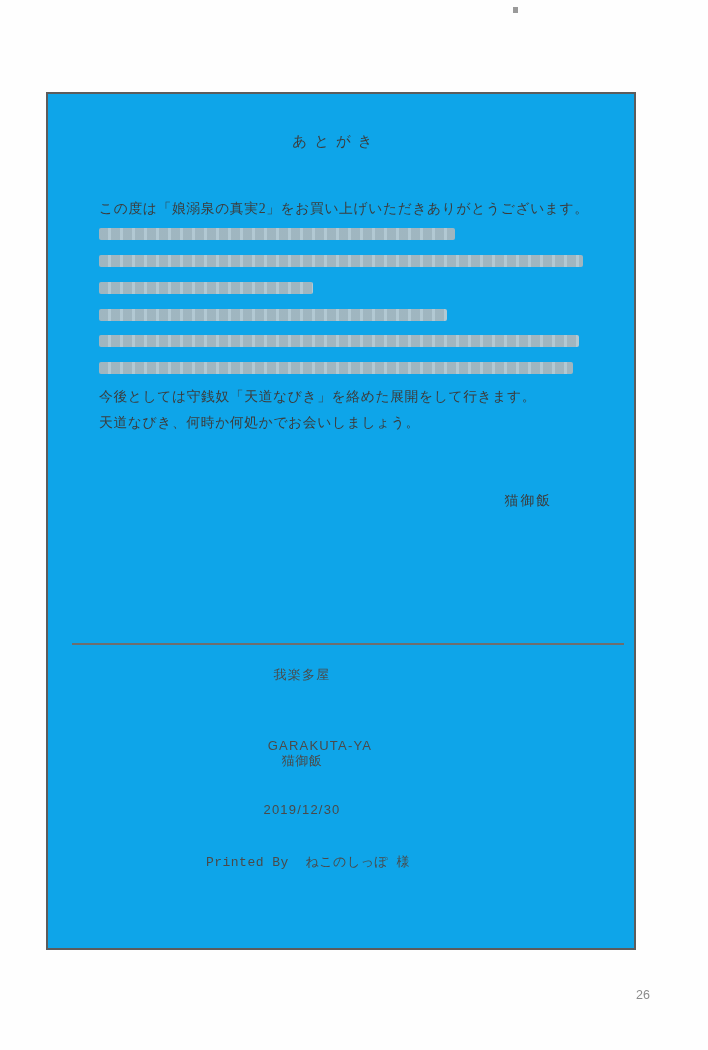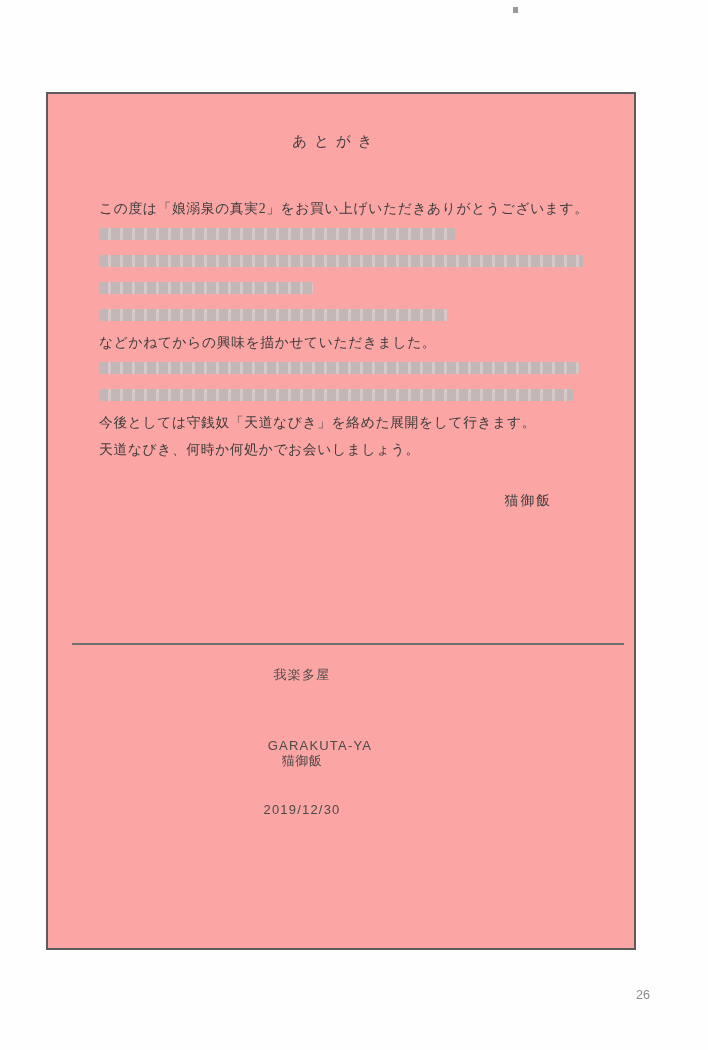--- a/index.html
+++ b/index.html
@@ -12,21 +12,21 @@
     overflow: hidden;
   }
   .scan-speck {
     position: absolute; left: 513px; top: 7px;
     width: 5px; height: 6px; background: #9a9a9a;
   }
   .frame {
     position: absolute; left: 46px; top: 92px;
     width: 590px; height: 858px;
     border: 2px solid #5c5c5c;
-    background: #fca5a5;
+    background: #0ea5e9;
   }
   .afterword-title {
     position: absolute; left: 0; top: 38px; width: 576px;
     text-align: center;
     font-size: 14.5px; letter-spacing: 7px;
     color: #3c3c3c;
   }
   .body-text {
     position: absolute; left: 51px; top: 106px; width: 510px;
   }
@@ -78,32 +78,32 @@
 
 <div class="frame">
   <div class="afterword-title">あとがき</div>
 
   <div class="body-text">
       <div class="body-line">この度は「娘溺泉の真実2」をお買い上げいただきありがとうございます。</div>
       <div class="body-line"><span class="redact-bar" style="width: 356px;"></span></div>
       <div class="body-line"><span class="redact-bar" style="width: 484px;"></span></div>
       <div class="body-line"><span class="redact-bar" style="width: 214px;"></span></div>
       <div class="body-line"><span class="redact-bar" style="width: 348px;"></span></div>
-      <div class="body-line">などかねてからの興味を描かせていただきました。</div>
       <div class="body-line"><span class="redact-bar" style="width: 480px;"></span></div>
       <div class="body-line"><span class="redact-bar" style="width: 474px;"></span></div>
       <div class="body-line">今後としては守銭奴「天道なびき」を絡めた展開をして行きます。</div>
       <div class="body-line">天道なびき、何時か何処かでお会いしましょう。</div>
     </div>
 
   <div class="signature-row">猫御飯</div>
 
   <div class="divider"></div>
 
   <div class="colophon">
       <div class="colophon-row">我楽多屋</div>
       <div class="colophon-row">GARAKUTA-YA</div>
       <div class="colophon-row">猫御飯</div>
       <div class="colophon-row">2019/12/30</div>
+      <div class="colophon-row">Printed By  ねこのしっぽ 様</div>
     </div>
 </div>
 
 <div class="page-number">26</div>
 
 </body></html>

